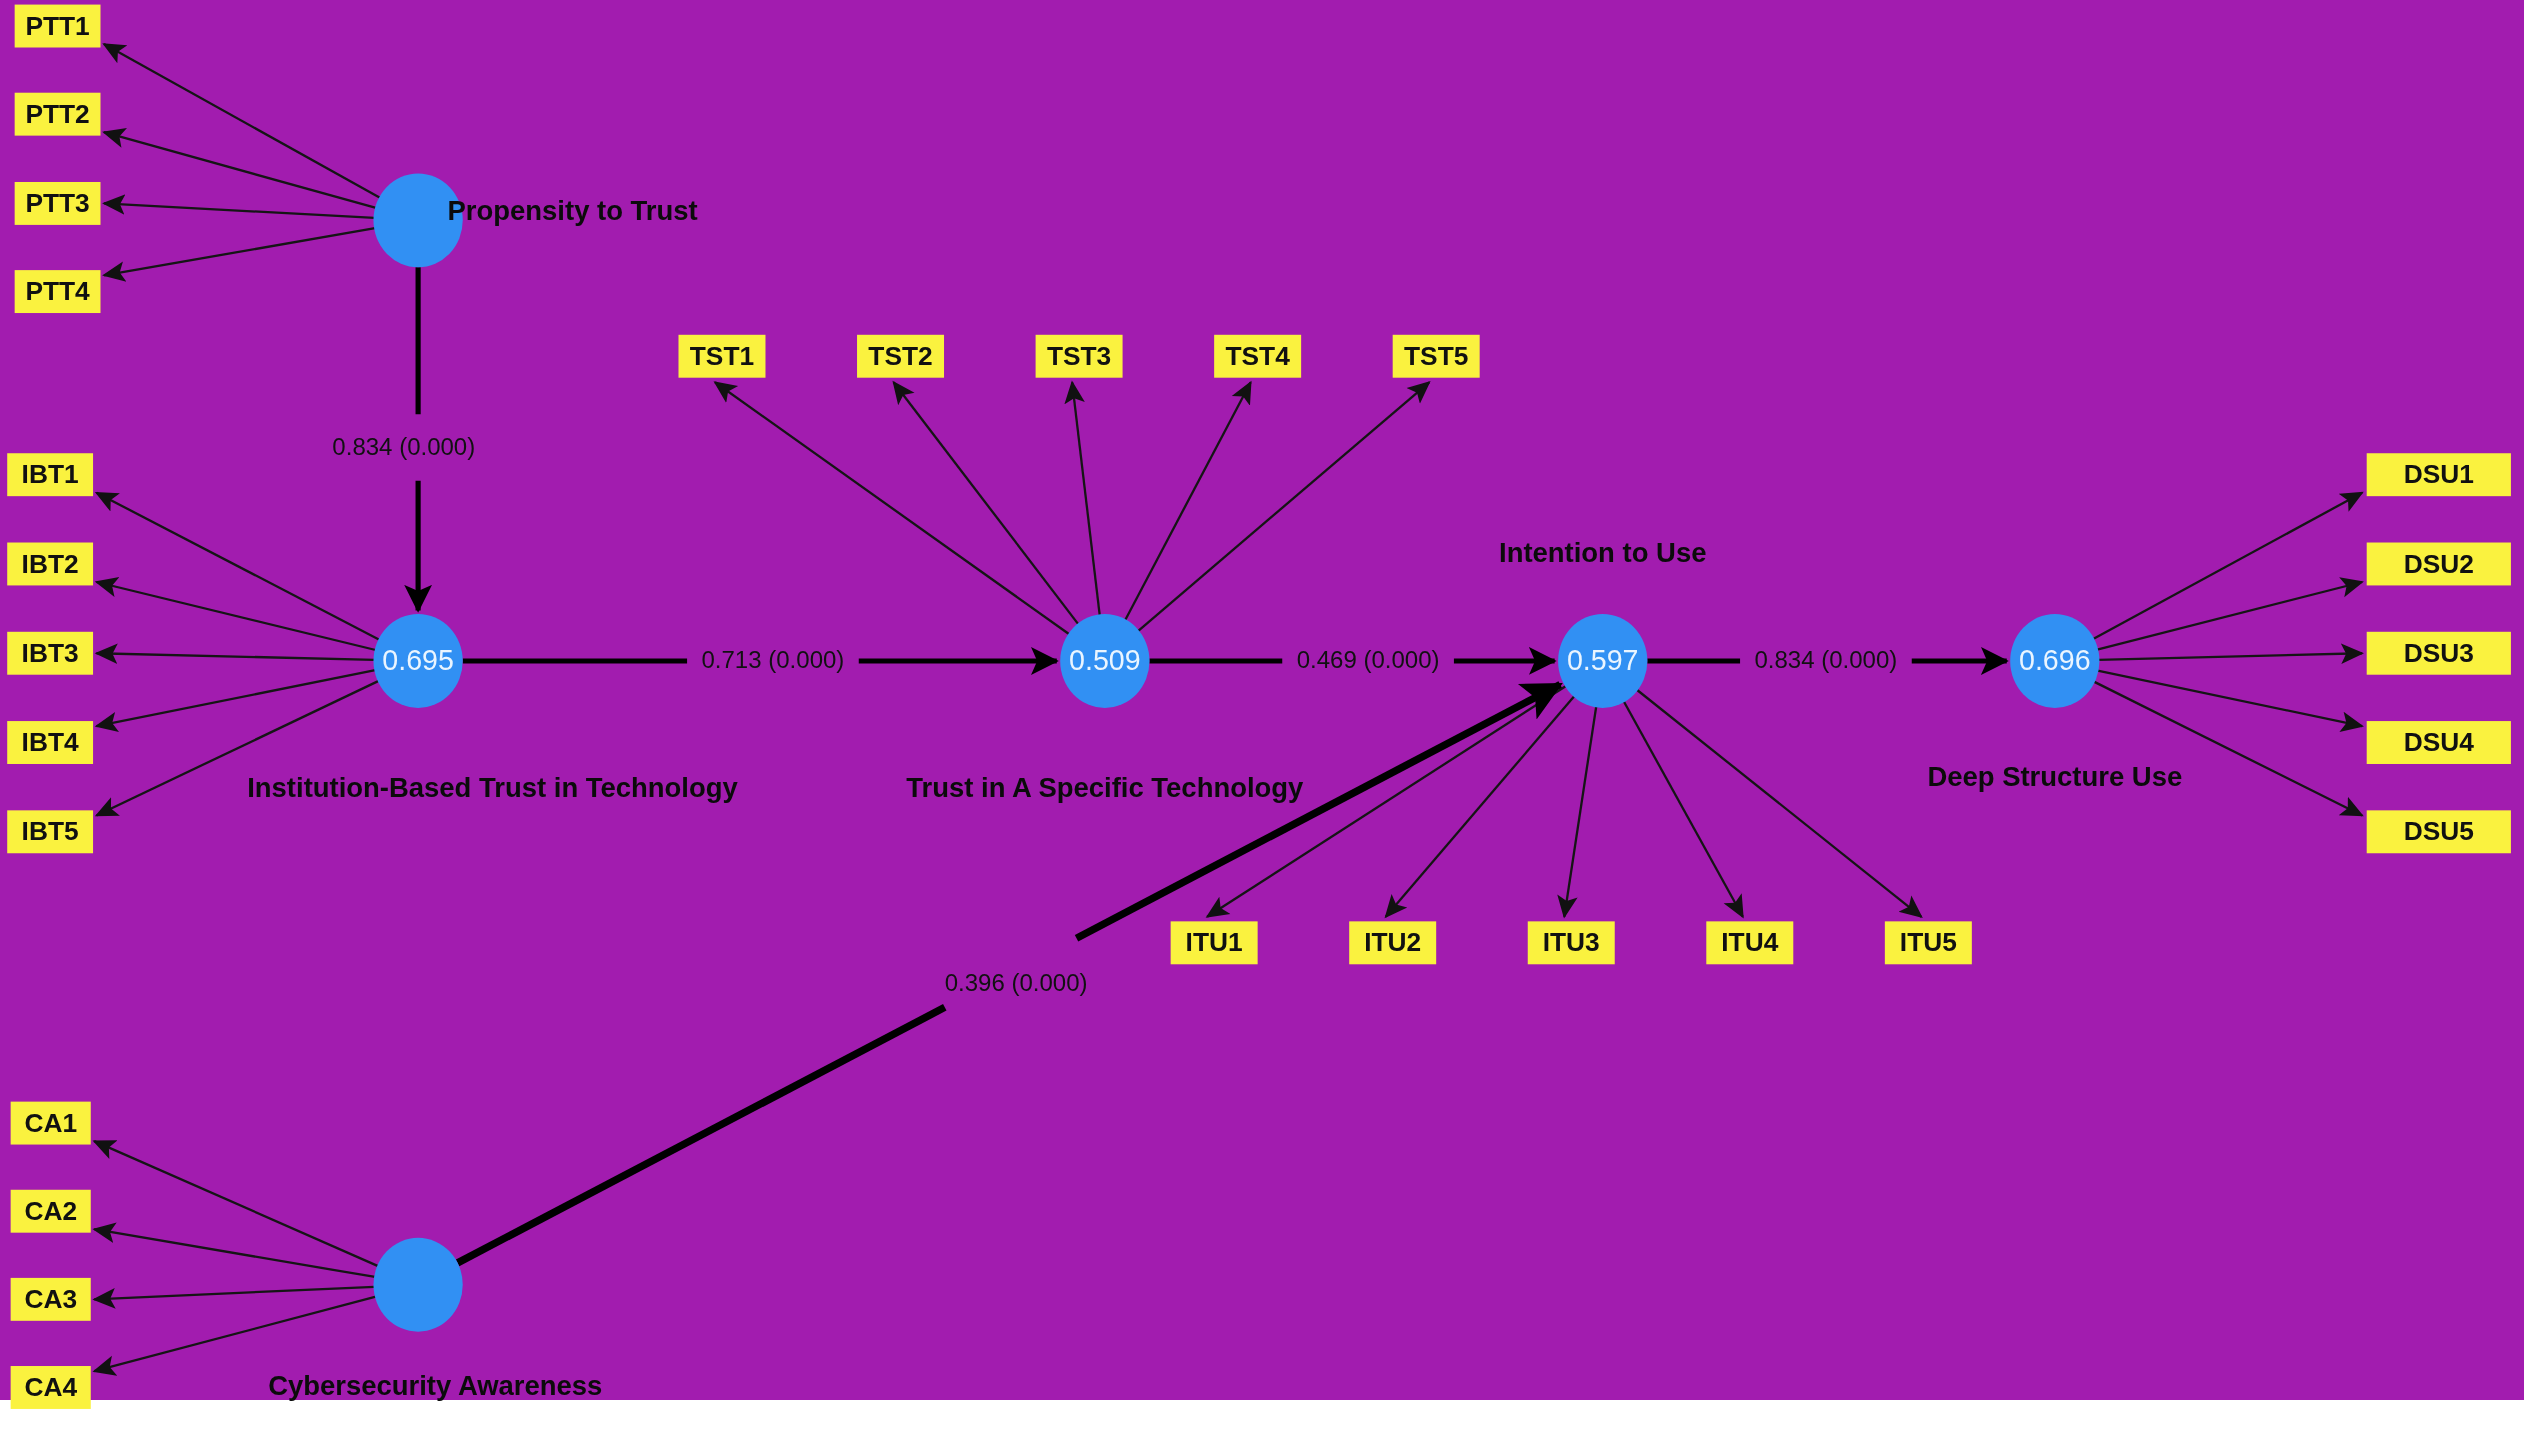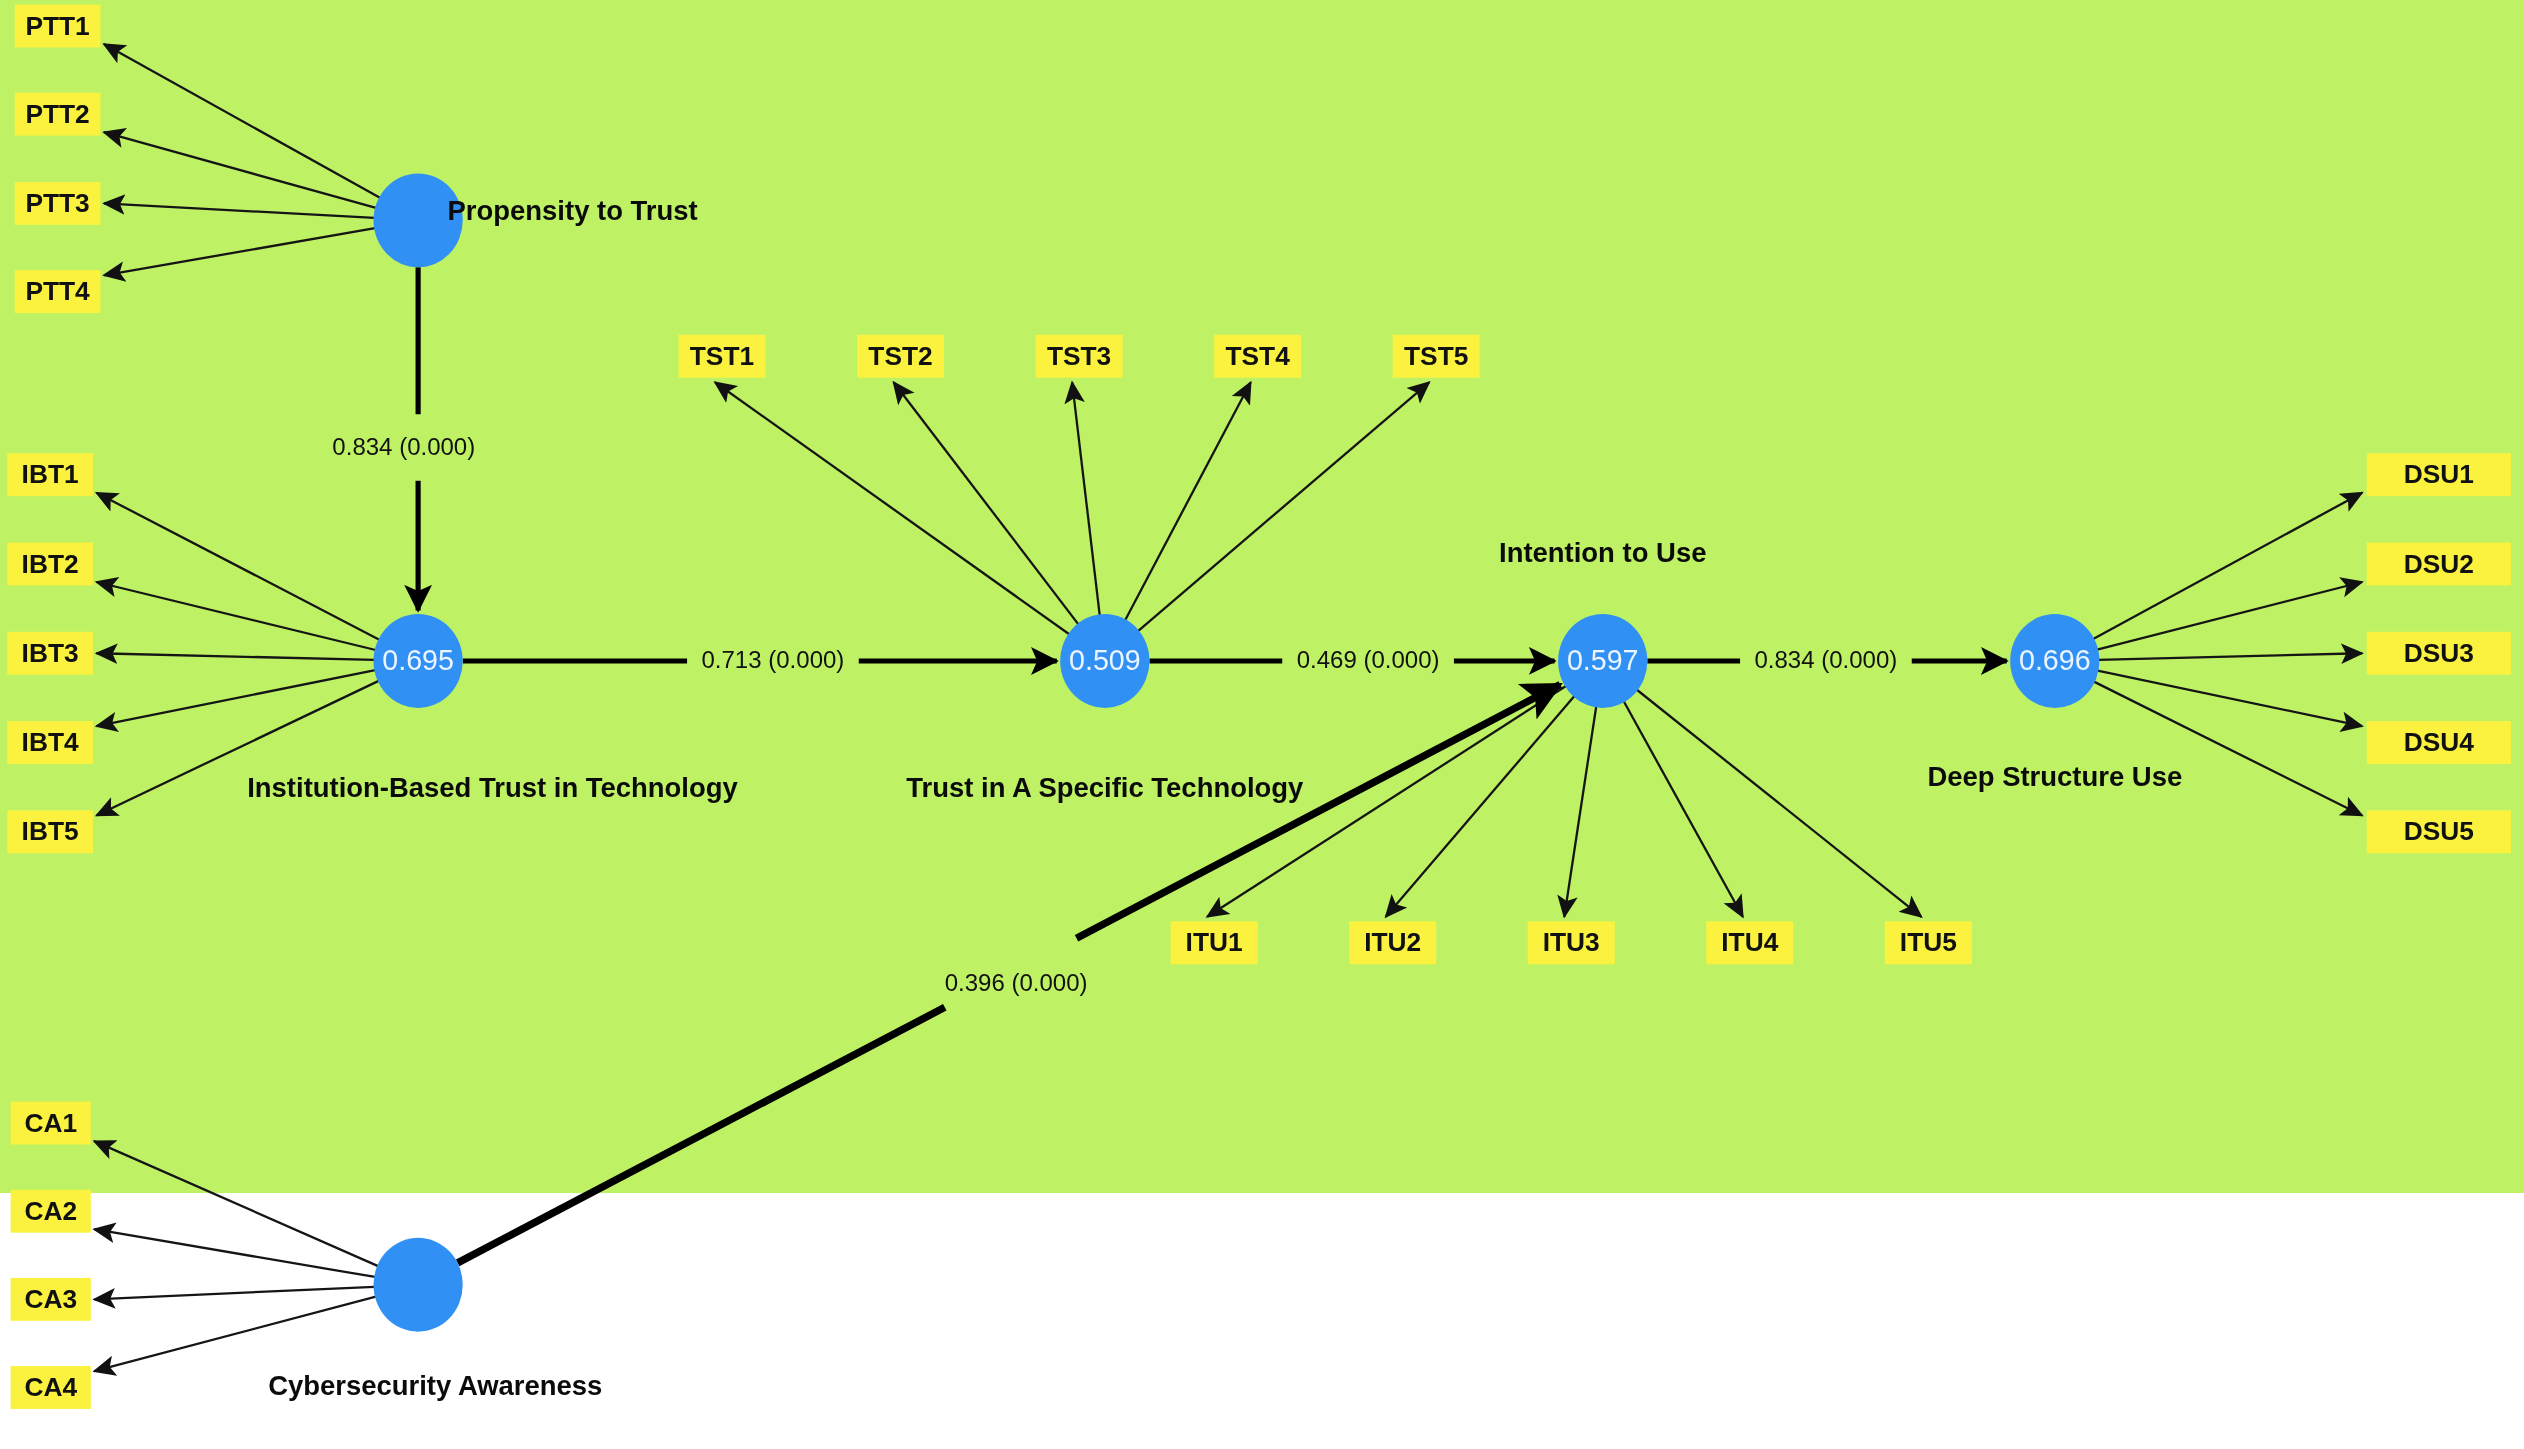--- a/index.html
+++ b/index.html
@@ -1,17 +1,17 @@
 <!DOCTYPE html>
 <html style="font-size:9.2px"><head>
 <meta charset="utf-8">
 <style>
   html,body{margin:0;padding:0;background:#ffffff;}
   body{width:2525px;height:1449px;overflow:hidden;font-family:"Liberation Sans",sans-serif;}
-  #stage{position:relative;width:2525px;height:1193px;background:#bef264;}
+  #stage{position:relative;width:2525px;height:1400px;background:#a21caf;}
   svg#diagram{position:absolute;left:0;top:0;width:2525px;height:1449px;display:block;}
   .ind-box{fill:#FAF23F;}
   .ind-label{font-family:"Liberation Sans",sans-serif;font-weight:bold;fill:#111111;
              text-anchor:middle;dominant-baseline:middle;font-size:46px;}
   .construct-ell{fill:#3190F3;}
   .construct-val{font-family:"Liberation Sans",sans-serif;font-weight:normal;fill:#EAF5FF;
                  text-anchor:middle;dominant-baseline:middle;font-size:50px;}
   .construct-name{font-family:"Liberation Sans",sans-serif;font-weight:bold;fill:#0b0b0b;
                   text-anchor:middle;dominant-baseline:middle;font-size:48px;}
   .path-label{font-family:"Liberation Sans",sans-serif;font-weight:normal;fill:#111111;

